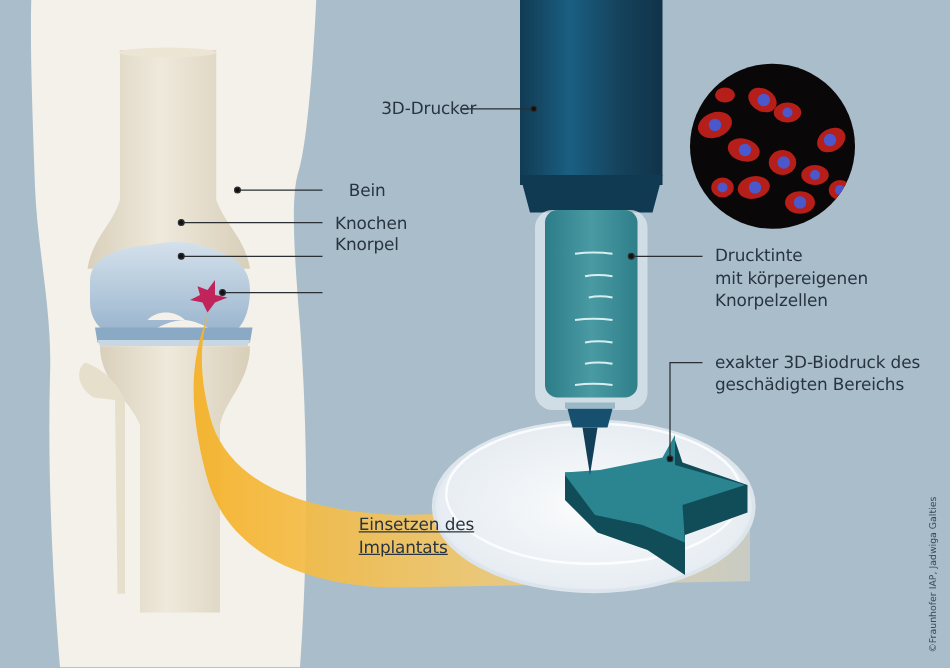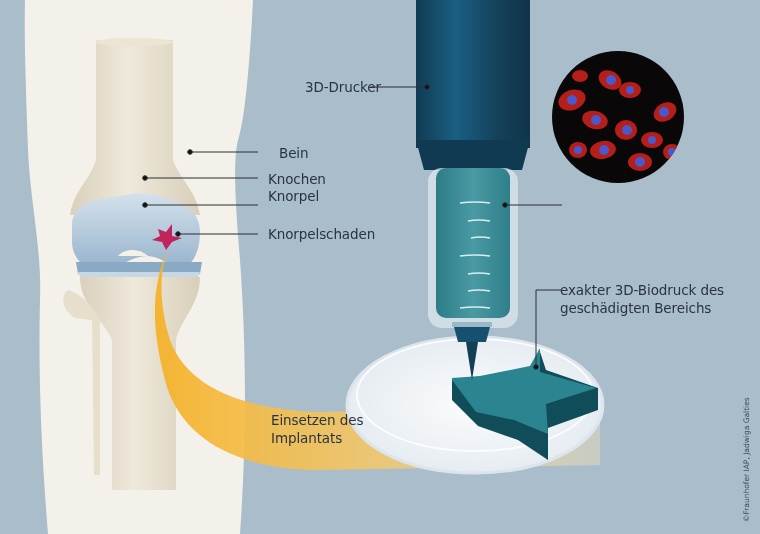--- a/index.html
+++ b/index.html
@@ -160,20 +160,22 @@
       <line x1="505" y1="205" x2="562" y2="205"></line>
         <circle cx="505" cy="205" r="2.3"></circle>
       <polyline points="562,290 536,290 536,367" fill="none"></polyline>
         <circle cx="536" cy="367" r="2.3"></circle>
     </g>
   </svg>
 
   <div class="label" style="left:279px;top:144px;">Bein</div>
   <div class="label" style="left:268px;top:170px;text-align:center;">Knochen</div>
   <div class="label" style="left:268px;top:187px;">Knorpel</div>
-  <div class="label" style="left:268px;top:225px;">Knorpelschaden</div>
   <div class="label" style="left:284px;top:78px;margin-left:21px;">3D-Drucker</div>
-  <div class="label block" style="left:560px;top:281px;">exakter 3D-Biodruck des
+  <div class="label block" style="left:572px;top:196px;">Drucktinte
+mit körpereigenen
+Knorpelzellen</div>
+  <div class="label block" style="left:572px;top:281px;">exakter 3D-Biodruck des
 geschädigten Bereichs</div>
-  <div class="label block" style="left:271px;top:411px;">Einsetzen des
+  <div class="label block" style="left:287px;top:411px;text-decoration:underline;">Einsetzen des
 Implantats</div>
   <div class="credit">©Fraunhofer IAP, Jadwiga Galties</div>
 </div>
 
 </body></html>

